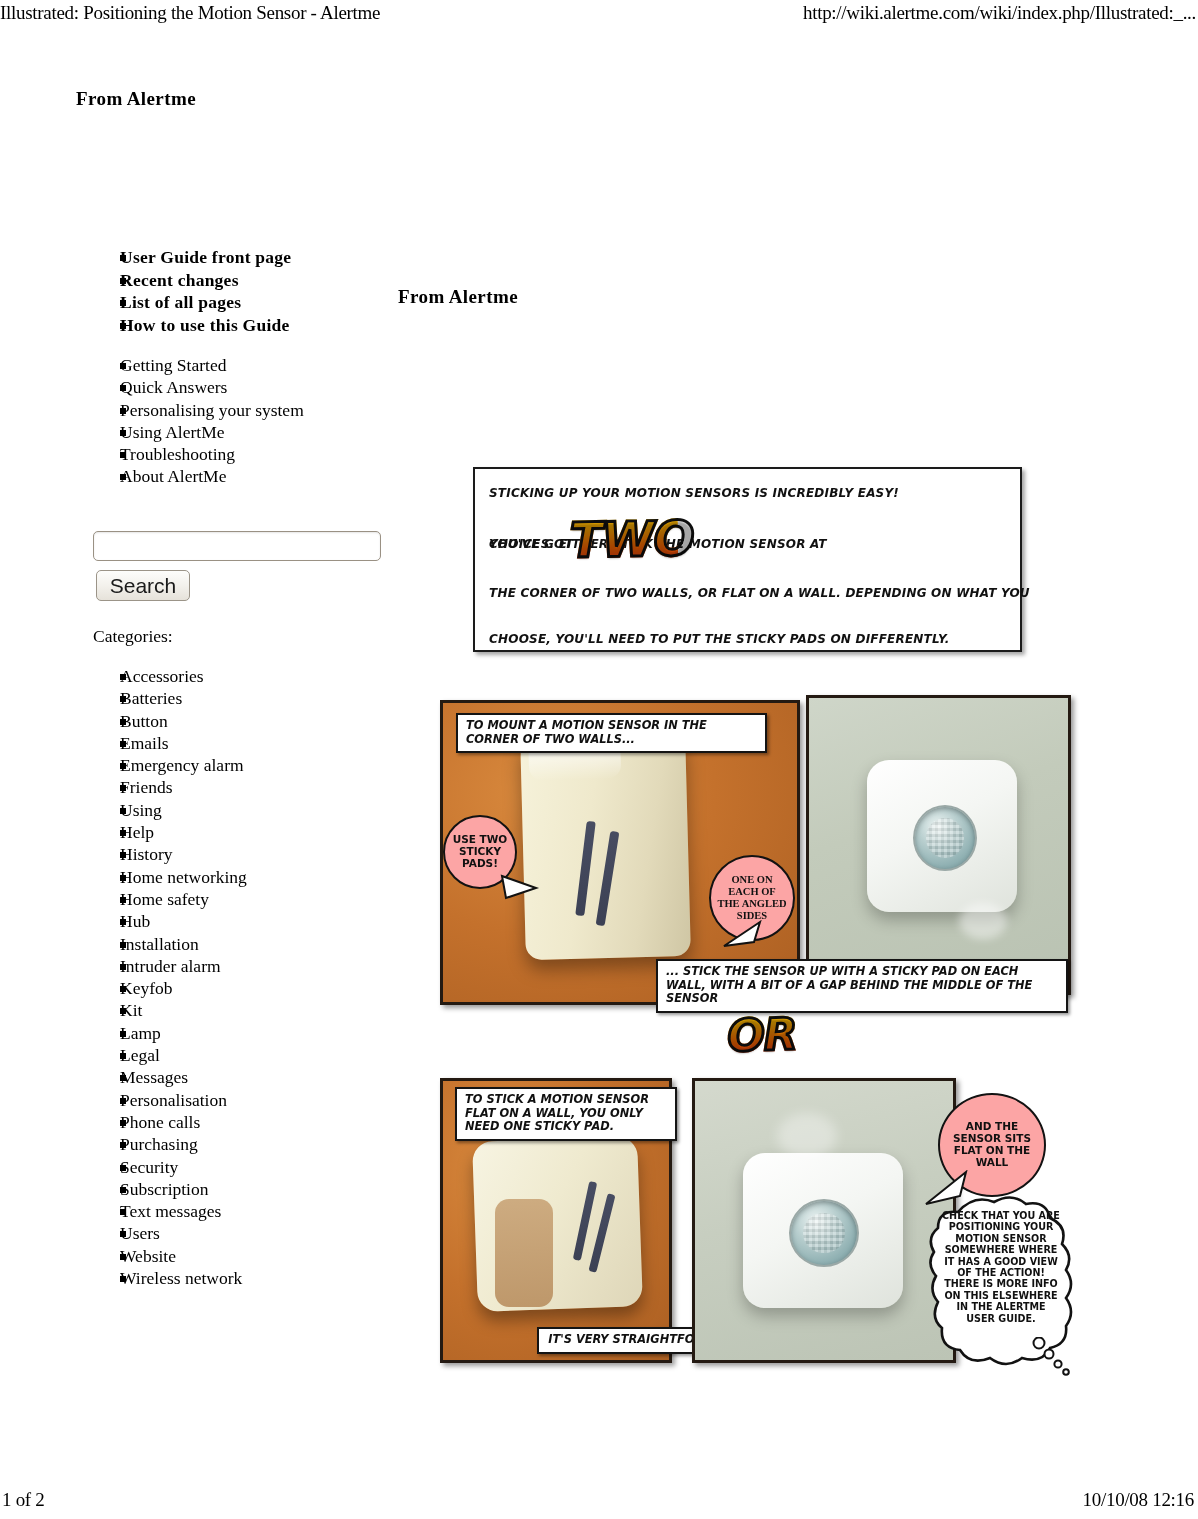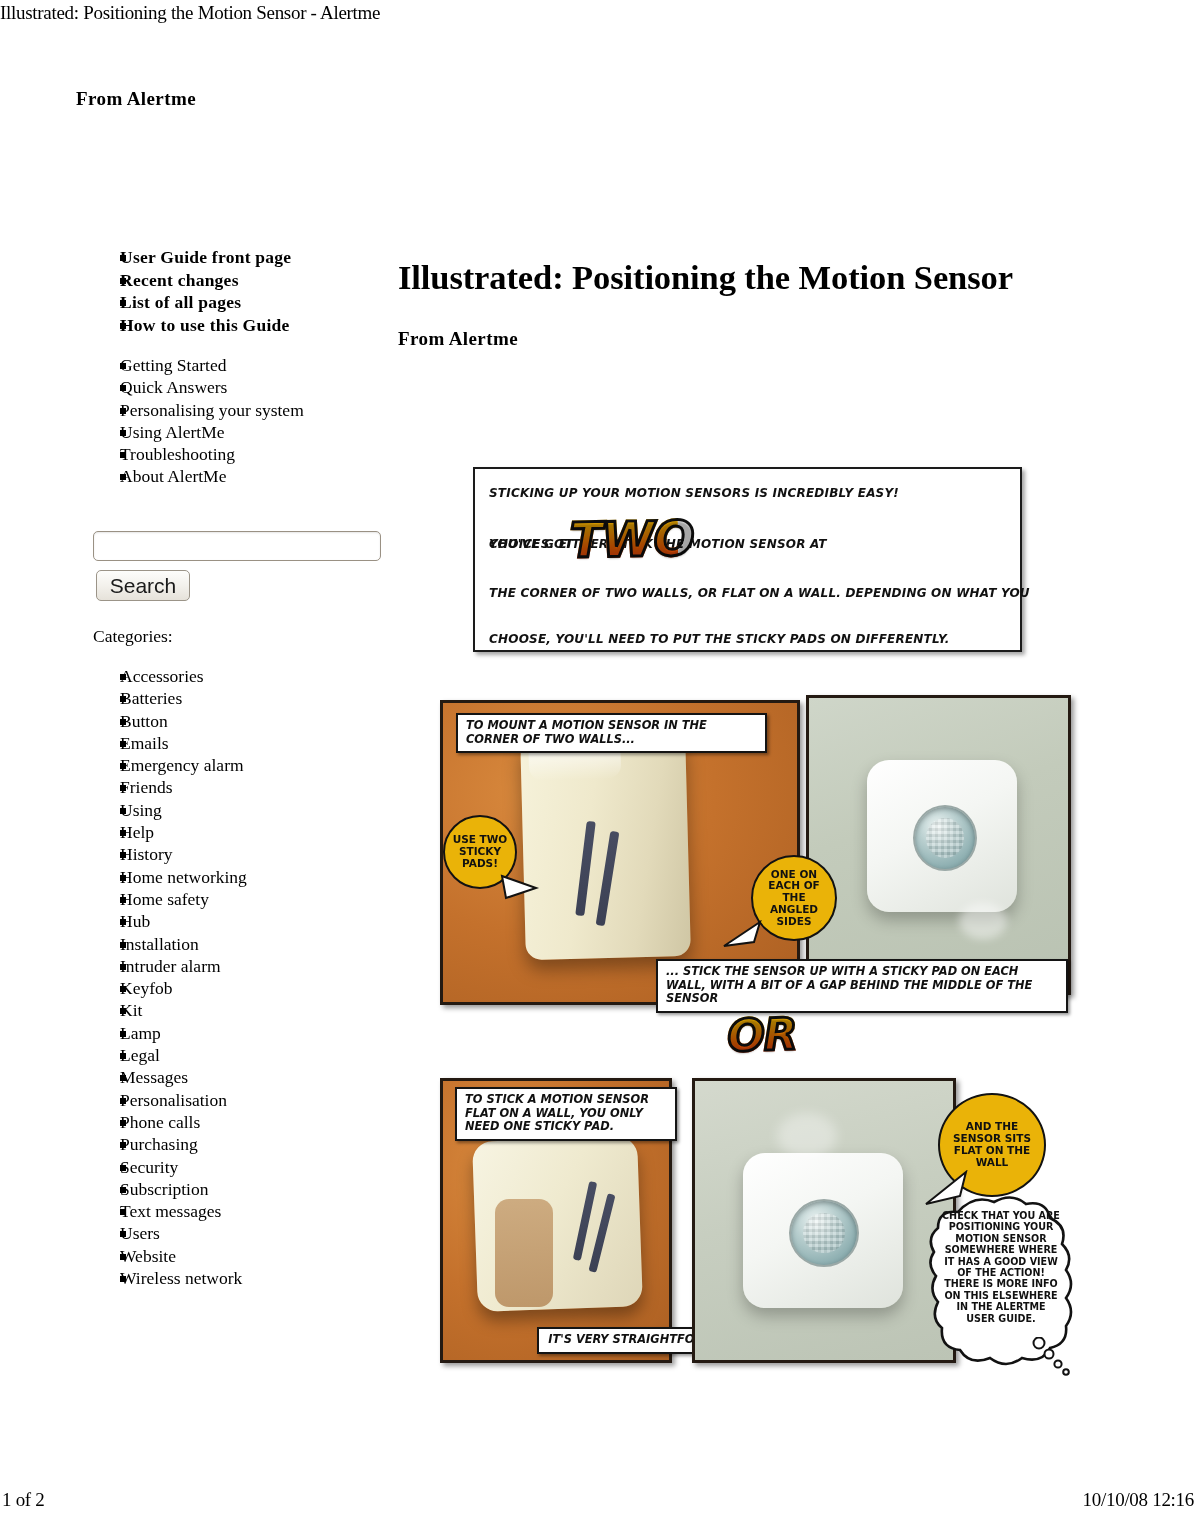--- a/index.html
+++ b/index.html
@@ -249,21 +249,21 @@
     line-height: 13.6px;
     color: #111;
     padding: 4px 8px 5px 8px;
     box-sizing: border-box;
     box-shadow: 2px 2px 3px rgba(0,0,0,0.4);
   }
 
   
   .bubble {
     position: absolute;
-    background: #eab308;
+    background: #fca5a5;
     border: 2px solid #121212;
     border-radius: 50%;
     font-family: "DejaVu Sans", sans-serif;
     font-weight: bold;
     font-size: 10.5px;
     line-height: 11.8px;
     text-align: center;
     color: #111;
     display: flex;
     align-items: center;
@@ -317,20 +317,21 @@
     border-radius: 14px;
     background: linear-gradient(180deg, #c9a477 0%, #b98f60 100%);
     opacity: 0.9;
   }
 </style>
 </head>
 <body>
 
 <div class="print-header">
   <span class="ph-title">Illustrated: Positioning the Motion Sensor - Alertme</span>
+  <span class="ph-url">http://wiki.alertme.com/wiki/index.php/Illustrated:_...</span>
 </div>
 
 <div class="top-from">From Alertme</div>
 
 <div class="sidebar">
   <ul class="nav-list bold">
     <li><span>User Guide front page</span></li>
     <li><span>Recent changes</span></li>
     <li><span>List of all pages</span></li>
     <li><span>How to use this Guide</span></li>
@@ -380,21 +381,20 @@
     <li><span>Security</span></li>
     <li><span>Subscription</span></li>
     <li><span>Text messages</span></li>
     <li><span>Users</span></li>
     <li><span>Website</span></li>
     <li><span>Wireless network</span></li>
   </ul>
 </div>
 
 <div class="content">
-  <h1 class="page-title">Illustrated: Positioning the Motion Sensor</h1>
   <div class="content-from">From Alertme</div>
 </div>
 
 <div class="panel-intro" style="left:473px; top:467px;">
   <div class="ci-line ci-l1">STICKING UP YOUR MOTION SENSORS IS INCREDIBLY EASY!</div>
   <div class="ci-line ci-l2">YOU'VE GOT</div>
   <div class="ci-line ci-l2b">CHOICES. EITHER STICK THE MOTION SENSOR AT</div>
   <div class="ci-line ci-l3">THE CORNER OF TWO WALLS, OR FLAT ON A WALL. DEPENDING ON WHAT YOU</div>
   <div class="ci-line ci-l4">CHOOSE, YOU'LL NEED TO PUT THE STICKY PADS ON DIFFERENTLY.</div>
 </div>
@@ -416,21 +416,21 @@
   <div style="position:absolute; left:150px; top:205px; width:48px; height:36px; border-radius:50%; background:rgba(255,255,255,0.45); filter:blur(4px);"></div>
 </div>
 
 <div class="bubble" style="left:443px; top:815px; width:74px; height:74px;">
   <span>USE TWO STICKY PADS!</span>
 </div>
 <svg style="position:absolute; left:500px; top:872px; width:40px; height:34px;">
   <polygon points="2,4 36,16 6,26" fill="#fff" stroke="#121212" stroke-width="2"></polygon>
 </svg>
 
-<div class="bubble" style="left:751px; top:855px; width:86px; height:86px;">
+<div class="bubble" style="left:709px; top:855px; width:86px; height:86px;font-family:Liberation Serif, serif;">
   <span>ONE ON EACH OF THE ANGLED SIDES</span>
 </div>
 <svg style="position:absolute; left:718px; top:920px; width:44px; height:36px;">
   <polygon points="42,2 6,26 36,22" fill="#fff" stroke="#121212" stroke-width="2"></polygon>
 </svg>
 
 <div class="caption" style="left:656px; top:959px; width:412px; text-align:left;">... STICK THE SENSOR UP WITH A STICKY PAD ON EACH WALL, WITH A BIT OF A GAP BEHIND THE MIDDLE OF THE SENSOR</div>
 
 <div class="burst burst-or">OR</div>
 

